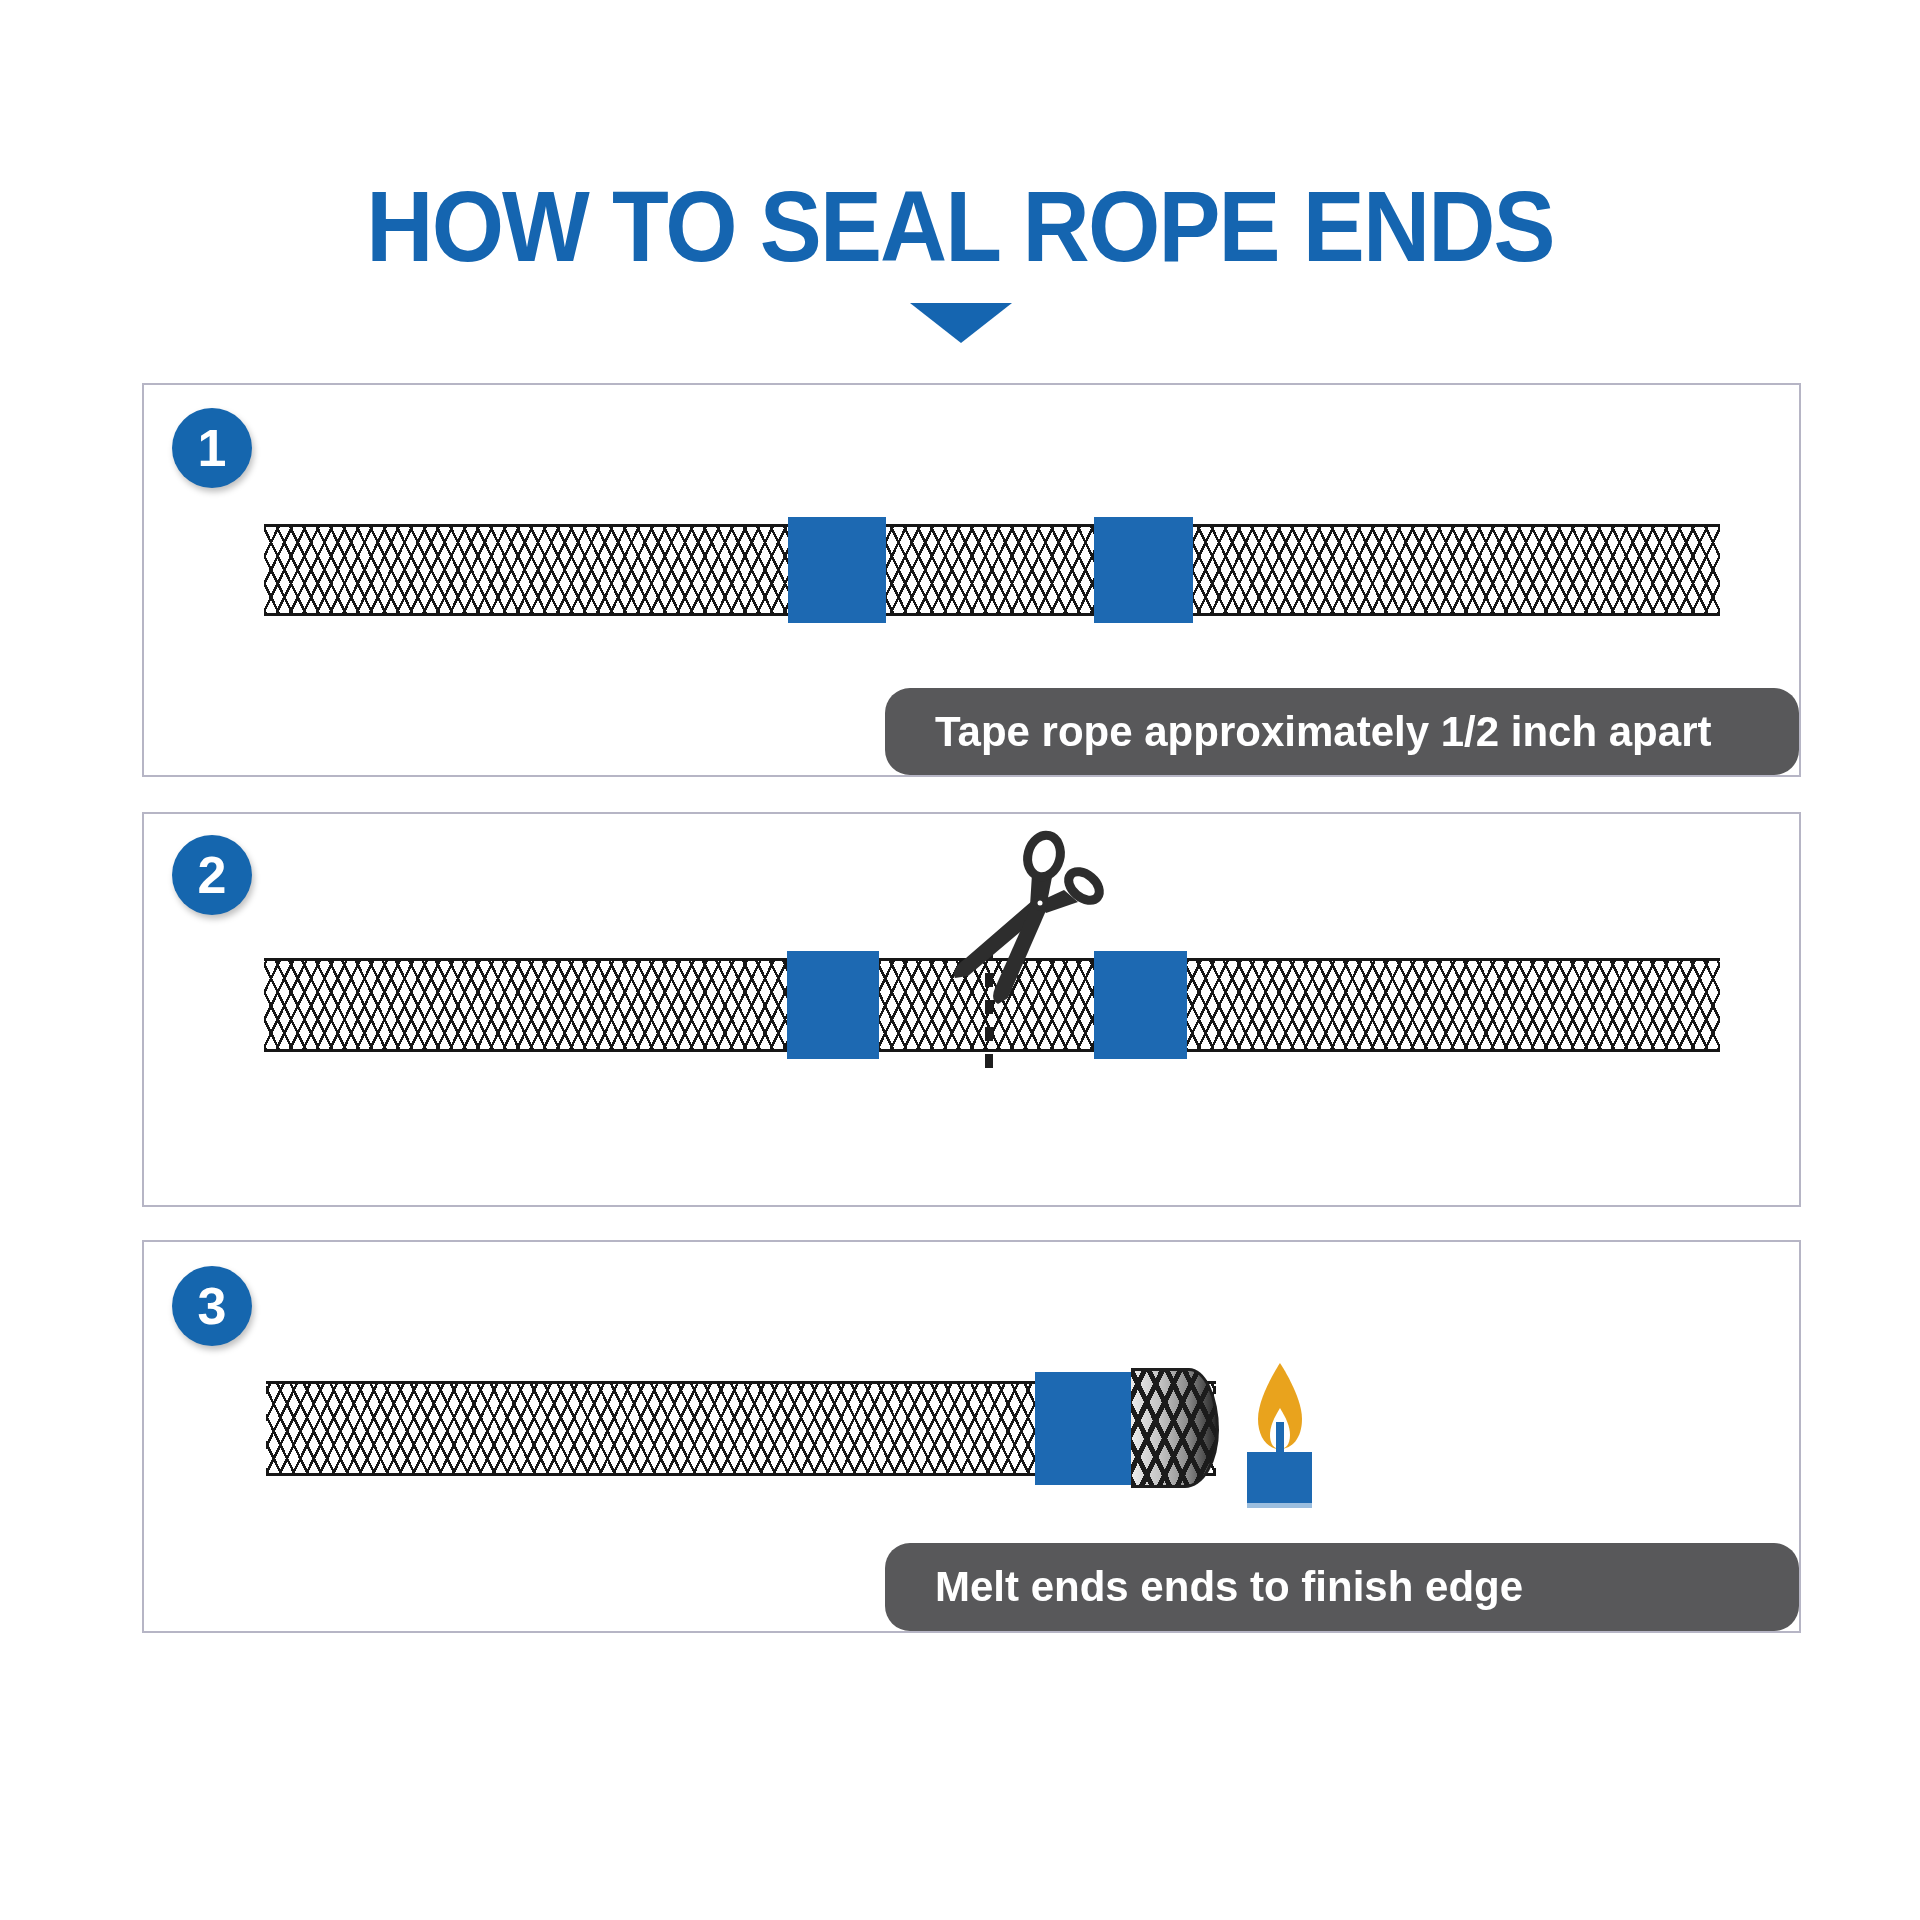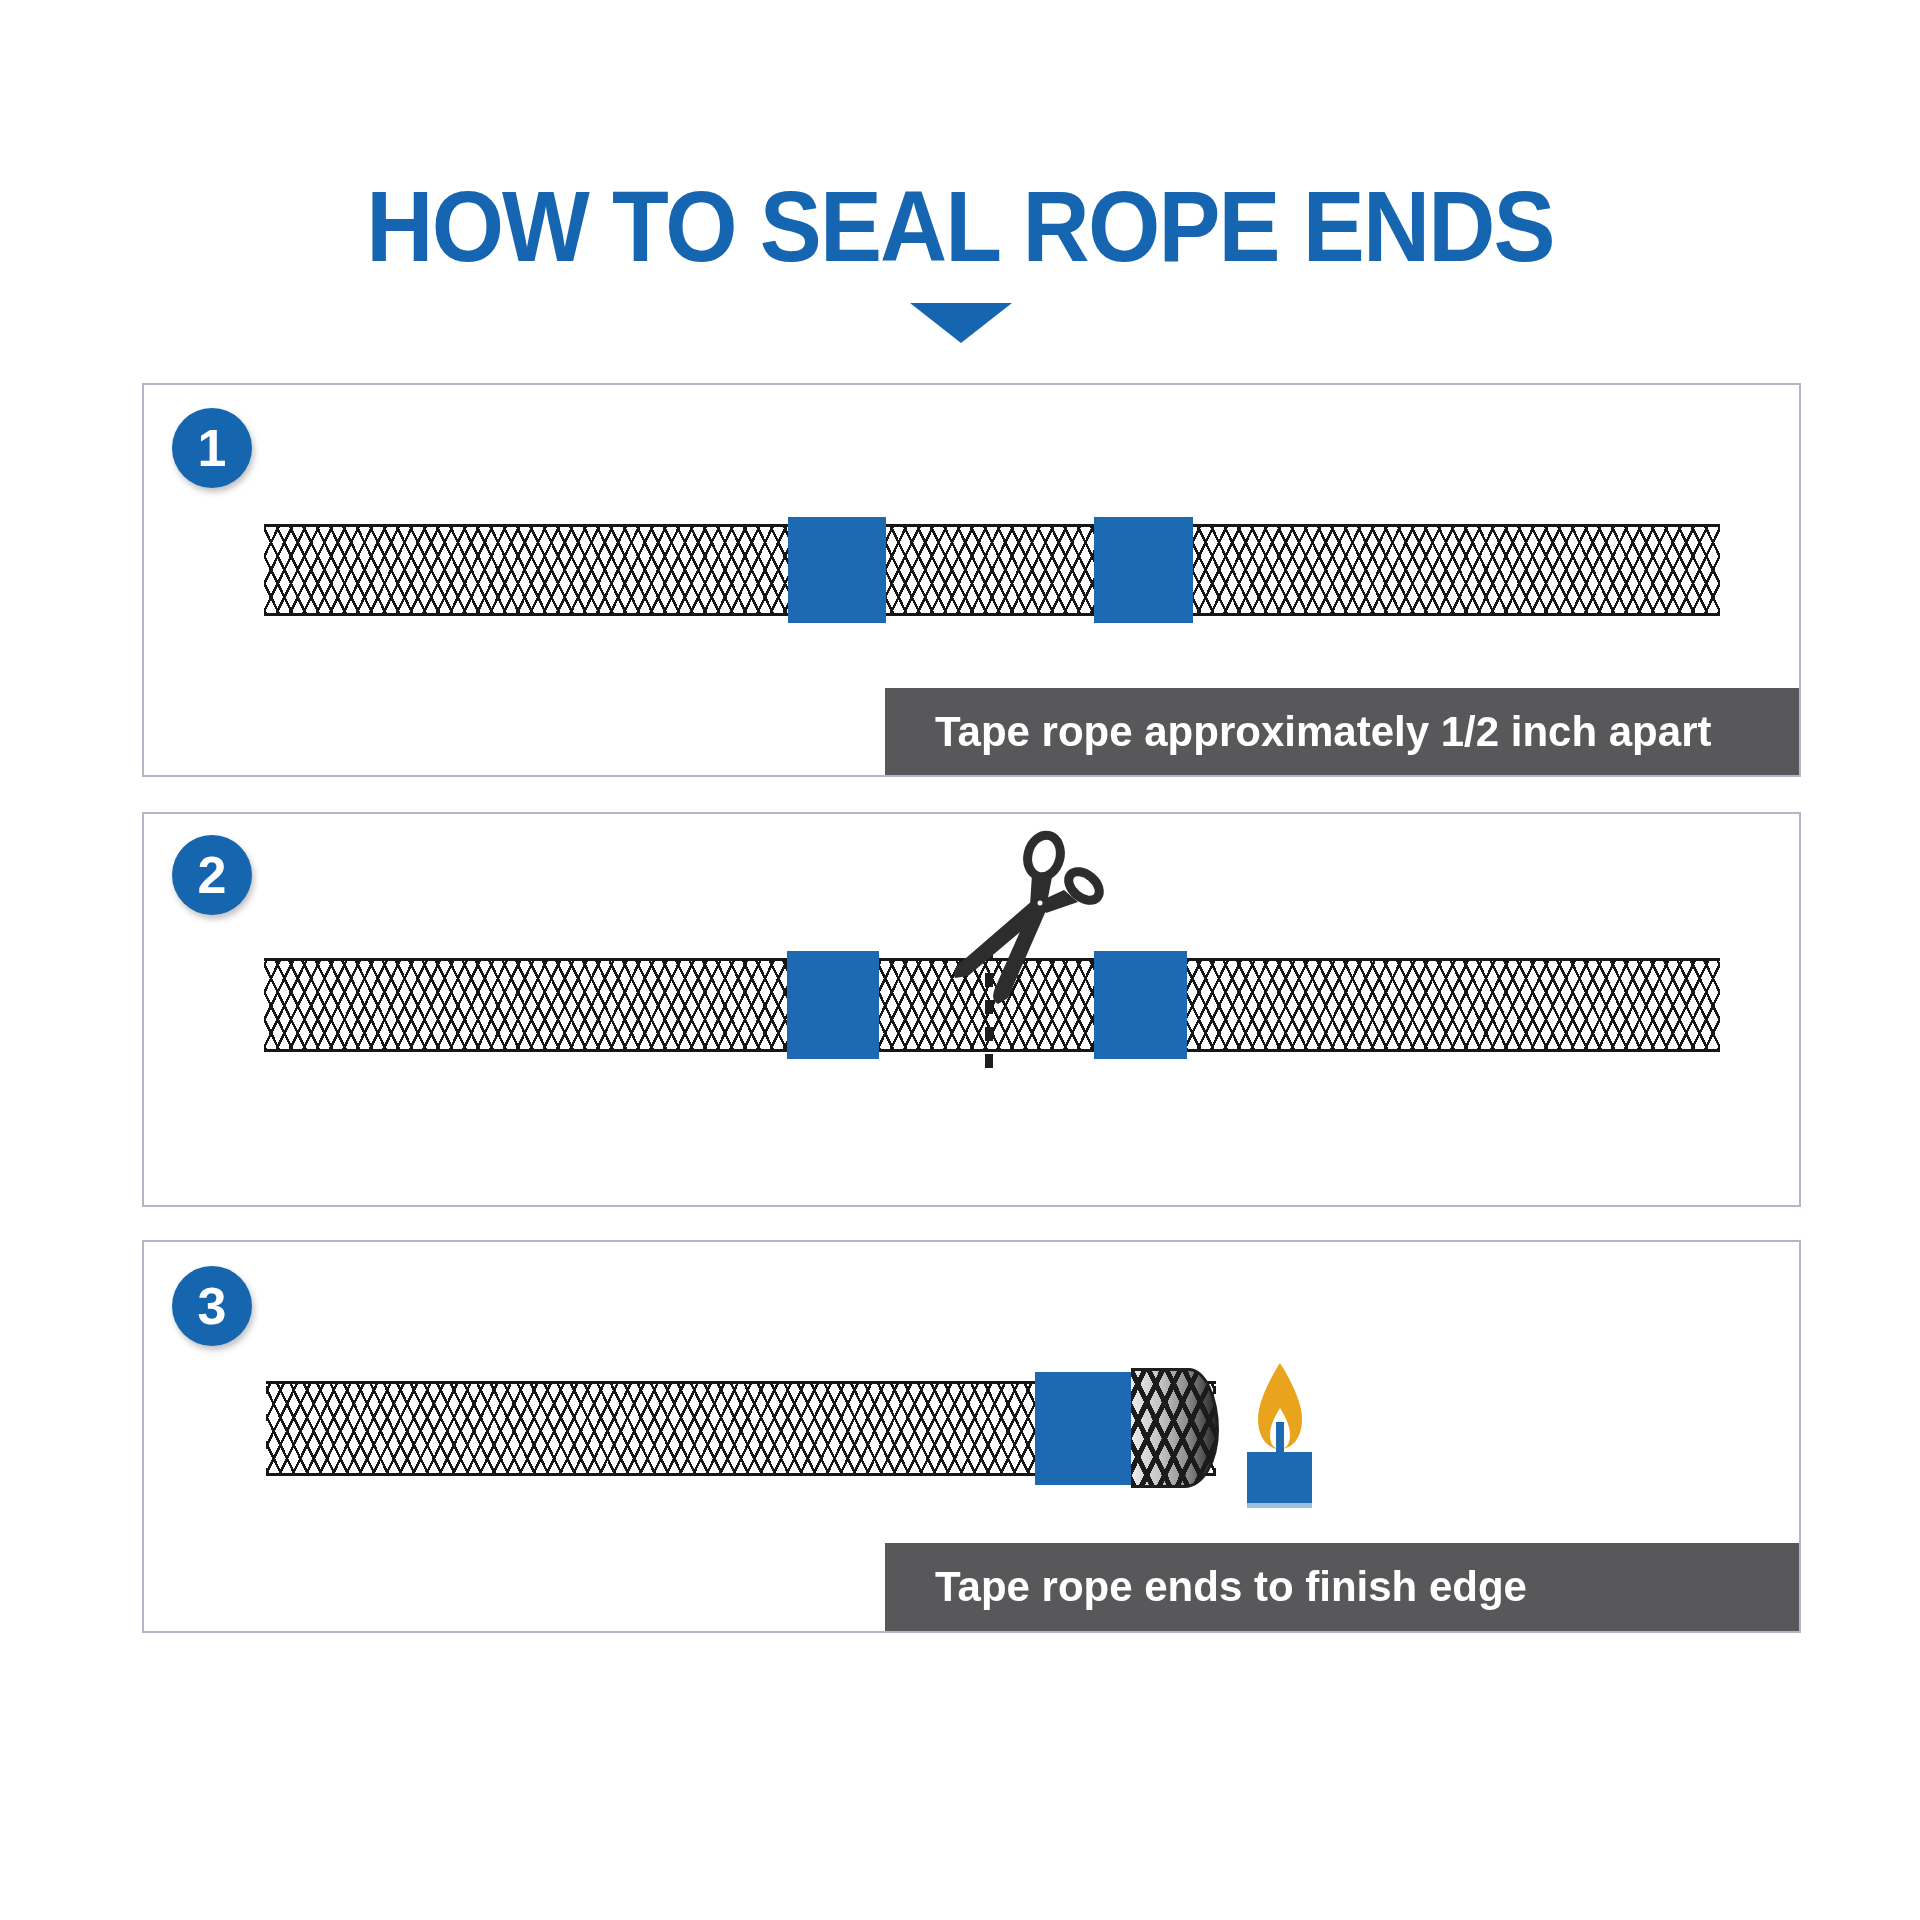--- a/index.html
+++ b/index.html
@@ -65,21 +65,21 @@
   .cut-line{
     position:absolute;left:841px;top:132px;width:8px;height:128px;
     background:repeating-linear-gradient(180deg,#1d1d1d 0 14px,transparent 14px 27px);
   }
   .scissors{position:absolute;left:796px;top:4px;width:180px;height:200px}
   .lighter{position:absolute;left:1103px;top:118px;width:66px;height:148px}
 
   .caption{
     position:absolute;left:741px;right:0;bottom:0;height:87px;background:#58585a;
     box-sizing:border-box;padding-left:50px;white-space:nowrap;
-    display:flex;align-items:center;
+    display:flex;align-items:center;border-radius:25px;
   }
   #step3 .caption{height:88px}
   .caption span{color:#ffffff;font-size:42px;font-weight:bold;}
 </style>
 </head>
 <body>
 
 <div class="page-title">HOW TO SEAL ROPE ENDS</div>
 <div class="down-arrow"></div>
 
@@ -125,15 +125,15 @@
       <path d="M33,3 C33,3 11,36 11,59 C11,78 21,89 33,89 C45,89 55,78 55,59 C55,36 33,3 33,3 Z" fill="#e9a31d"></path>
       <path d="M33,48 C27,58 23,66 23,75 C23,84 27,89 33,89 C39,89 43,84 43,75 C43,66 39,58 33,48 Z" fill="#ffffff"></path>
       <rect x="29" y="62" width="8" height="32" fill="#1d69b2"></rect>
     </g>
     <g>
       <rect x="0" y="92" width="65" height="51" fill="#1d69b2"></rect>
       <rect x="0" y="143" width="65" height="5" fill="#9bbedf"></rect>
     </g>
   </svg>
   <div class="caption">
-    <span>Tape rope ends to finish edge</span>
+    <span>Melt ends ends to finish edge</span>
   </div>
 </div>
 
 </body></html>

